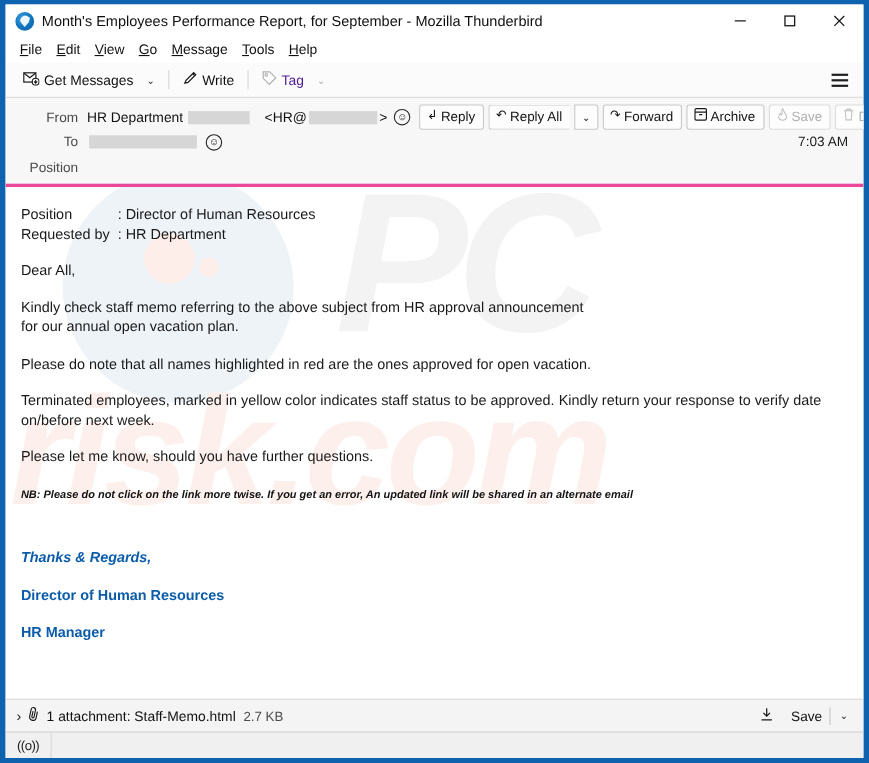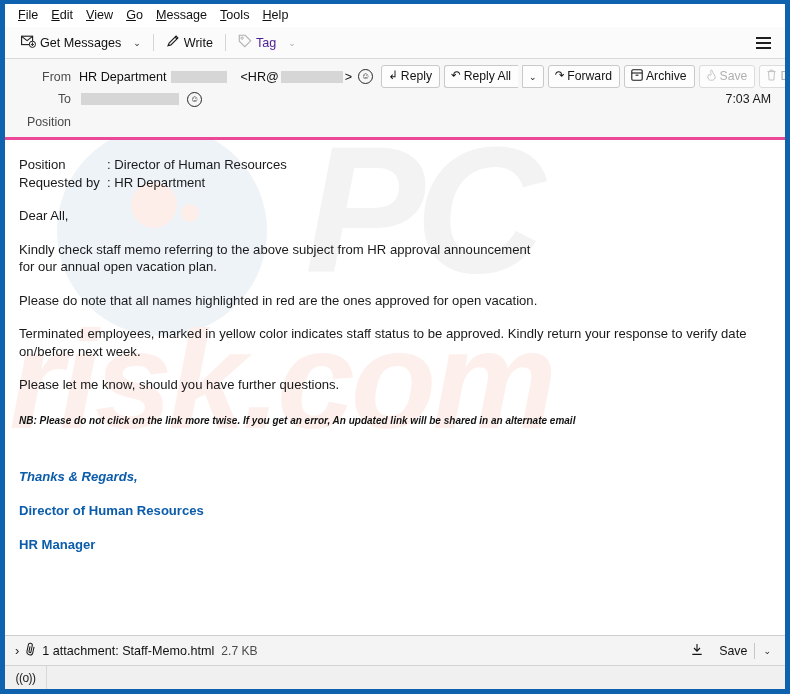--- a/index.html
+++ b/index.html
@@ -378,20 +378,42 @@
     letter-spacing: -0.5px;
   }
   #status-rest { flex: 1; }
 </style>
 </head>
 <body>
 
 <div id="window">
   <div id="window-inner">
 
+    <div id="titlebar">
+      <div id="app-icon"></div>
+      <div id="title-text">Month's Employees Performance Report, for September - Mozilla Thunderbird</div>
+      <div id="winbtns">
+        <div class="winbtn">
+          <svg width="12" height="12" viewBox="0 0 12 12">
+              <line x1="1" y1="6" x2="11" y2="6" stroke="#1b1b1b" stroke-width="1.2"></line>
+            </svg>
+        </div>
+        <div class="winbtn">
+          <svg width="12" height="12" viewBox="0 0 12 12">
+              <rect x="1.6" y="1.6" width="8.8" height="8.8" fill="none" stroke="#1b1b1b" stroke-width="1.2"></rect>
+            </svg>
+        </div>
+        <div class="winbtn">
+          <svg width="12" height="12" viewBox="0 0 12 12">
+              <line x1="1.5" y1="1.5" x2="10.5" y2="10.5" stroke="#1b1b1b" stroke-width="1.2"></line>
+              <line x1="10.5" y1="1.5" x2="1.5" y2="10.5" stroke="#1b1b1b" stroke-width="1.2"></line>
+            </svg>
+        </div>
+      </div>
+    </div>
 
     <div id="menubar">
       <div class="menu-item"><u>F</u><span>ile</span></div>
       <div class="menu-item"><u>E</u><span>dit</span></div>
       <div class="menu-item"><u>V</u><span>iew</span></div>
       <div class="menu-item"><u>G</u><span>o</span></div>
       <div class="menu-item"><u>M</u><span>essage</span></div>
       <div class="menu-item"><u>T</u><span>ools</span></div>
       <div class="menu-item"><u>H</u><span>elp</span></div>
     </div>

